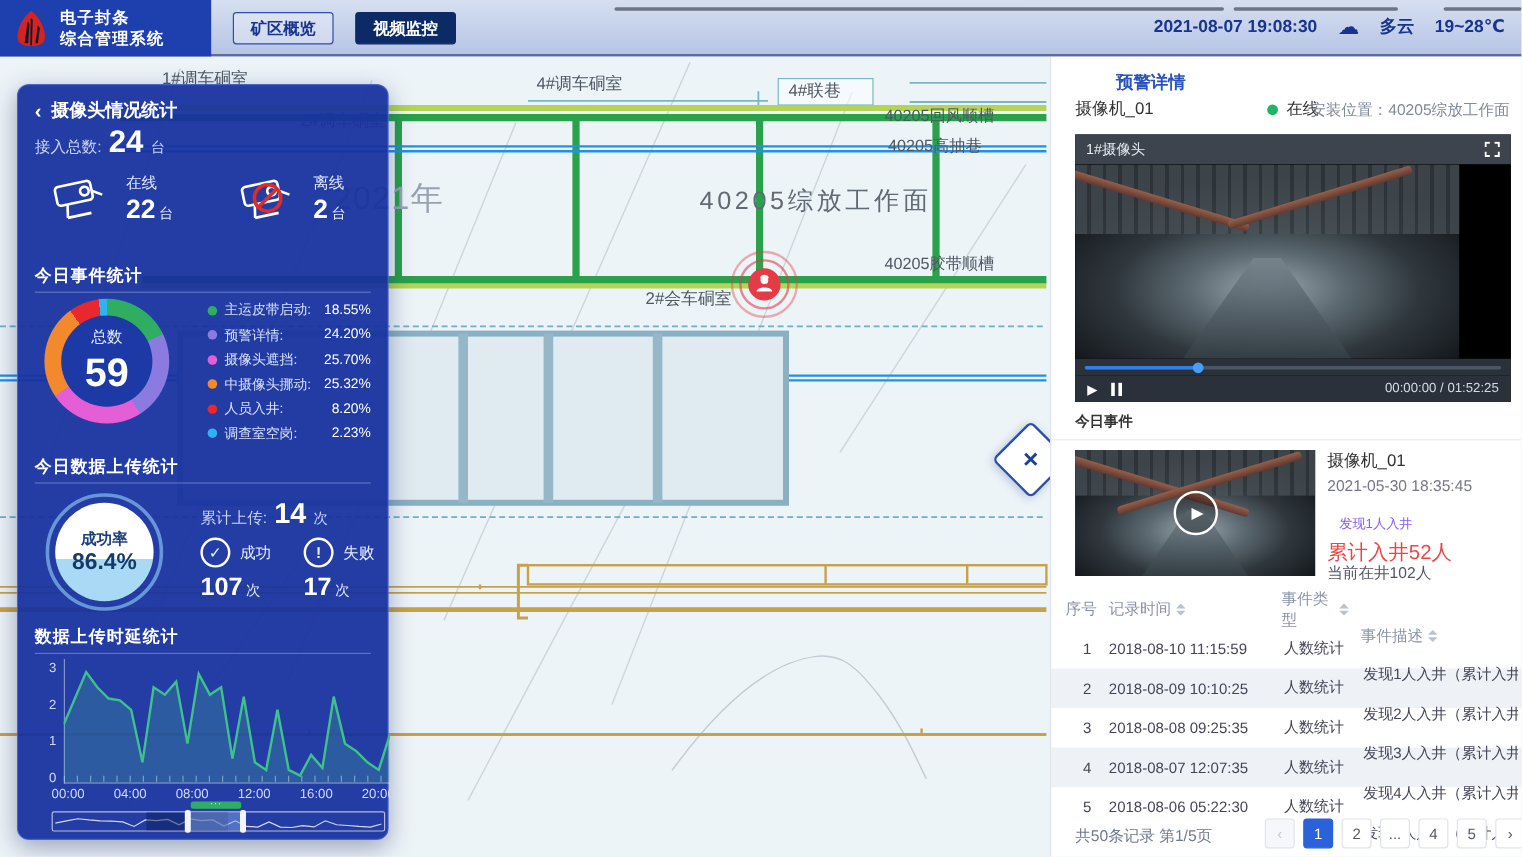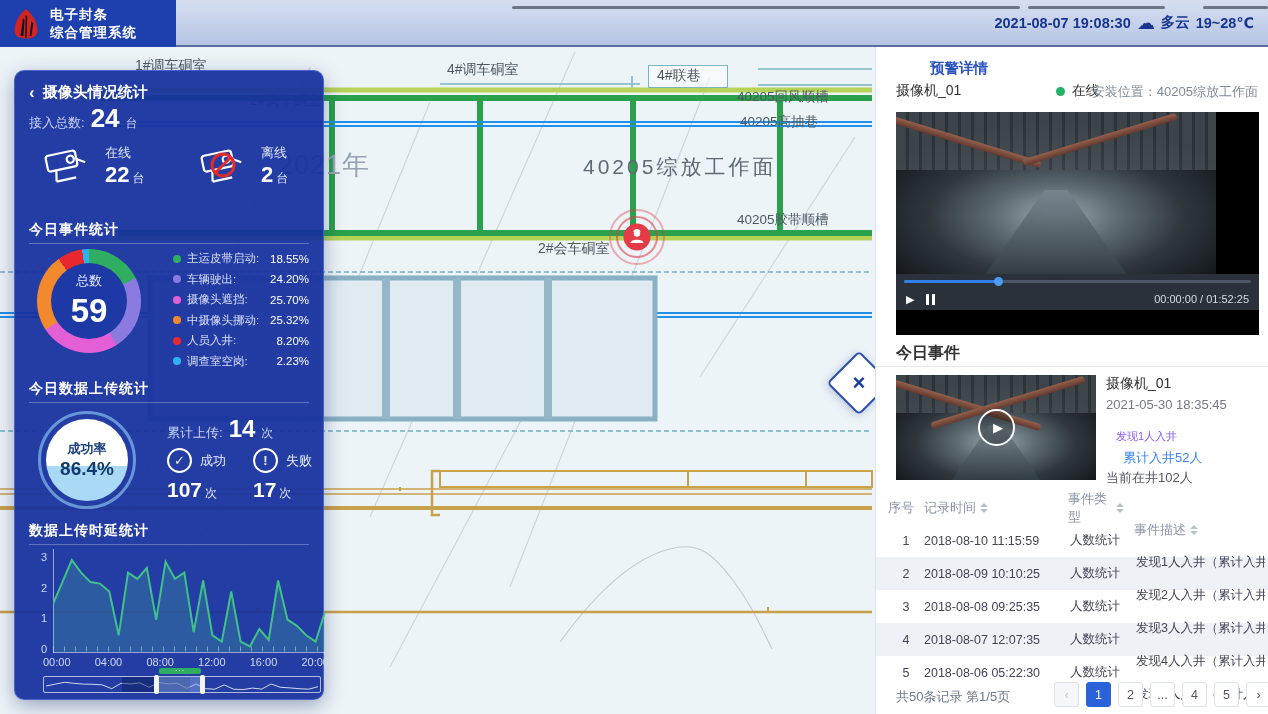--- a/index.html
+++ b/index.html
@@ -8,21 +8,21 @@
 
   
   .header{position:absolute;top:0;left:0;width:1268px;height:47px;
     background:linear-gradient(#d6dff1,#b7c5e5);border-bottom:2px solid #5b6c9e;z-index:40;}
   .brand{position:absolute;left:0;top:0;width:176px;height:47px;background:#1e3fae;display:flex;align-items:center;padding-left:10px;}
   .brand-titles{color:#fff;font-weight:bold;margin-left:8px;line-height:1.3;font-size:13.5px;letter-spacing:1px;}
   .nav{position:absolute;left:194px;top:10px;display:flex;gap:18px;}
   .nav-btn{min-width:84px;height:27px;border:1px solid #2a4fae;border-radius:3px;color:#17348f;
     background:rgba(255,255,255,.28);font-size:13.5px;font-weight:bold;display:flex;align-items:center;justify-content:center;padding:0 12px;cursor:pointer;}
   .nav-btn.active{background:#0c2a66;color:#fff;border-color:#0c2a66;}
-  .header-right{position:absolute;right:14px;top:0;height:45px;display:flex;align-items:center;gap:6px;color:#17348f;font-size:14.5px;font-weight:bold;}
+  .header-right{position:absolute;right:14px;top:0;height:45px;display:flex;align-items:center;gap:17px;color:#17348f;font-size:14.5px;font-weight:bold;}
   .cloud{font-size:18px;font-weight:normal;color:#17348f;}
   .hdash{position:absolute;top:6px;height:3px;background:#6b7585;border-radius:2px;}
 
   
   .map{position:absolute;top:47px;left:0;width:1268px;height:667px;background:#edf4f8;}
   .map svg.layer{position:absolute;left:0;top:0;}
   .mlabel{position:absolute;color:#4d5862;white-space:nowrap;font-size:14px;}
   .mlabel.small{font-size:13.5px;}
   .mlabel.big{font-size:21px;color:#5f6a73;letter-spacing:3px;}
   .mlabel.year{font-size:27px;color:#97a2b4;letter-spacing:1px;}
@@ -104,30 +104,30 @@
   .pipe.l{left:-12px;top:26px;transform:rotate(17deg);}
   .pipe.r{right:36px;top:24px;transform:rotate(-17deg);}
   .prog-row{position:relative;height:14px;background:#2b313a;}
   .prog-track{position:absolute;left:8px;right:8px;top:6px;height:3px;background:#4d5666;border-radius:2px;}
   .prog-fill{position:absolute;left:0;top:0;height:3px;background:#2f7fe8;border-radius:2px;}
   .prog-dot{position:absolute;top:-3px;width:9px;height:9px;border-radius:50%;background:#4a9df5;}
   .ctrl-row{height:22px;background:#2b313a;display:flex;align-items:center;padding:0 10px;gap:12px;}
   .ctrl-btn{color:#fff;font-size:11px;cursor:pointer;display:flex;align-items:center;}
   .pause-bars{width:9px;height:11px;border-left:3px solid #fff;border-right:3px solid #fff;}
   .vtime{margin-left:auto;color:#d5dbe6;font-size:11px;}
-  .te-title{left:20px;top:296px;font-size:16px;font-weight:bold;color:#333;}
+  .te-title{left:20px;top:296px;font-size:12px;font-weight:bold;color:#333;}
   .te-line{left:0;top:319px;width:393px;height:1px;background:#ececec;}
   .thumb{left:20px;top:328px;width:200px;height:105px;background:#0d1013;overflow:hidden;cursor:pointer;}
   .thumb .scene{width:200px;}
   .play-ov{position:absolute;left:82px;top:34px;width:37px;height:37px;border:2px solid #fff;border-radius:50%;
     background:rgba(0,0,0,.25);display:flex;align-items:center;justify-content:center;color:#fff;font-size:13px;padding-left:3px;}
   .ev-name{left:230px;top:328px;font-size:14px;color:#333;}
   .ev-time{left:230px;top:350px;font-size:13px;color:#778;}
   .ev-l0{left:240px;top:382px;font-size:11px;color:#8b5cf6;}
-  .ev-l1{left:230px;top:402px;font-size:13px;color:#3b82f6;margin-left:17px;}
+  .ev-l1{left:230px;top:402px;font-size:17px;color:#ef4444;}
   .ev-l2{left:230px;top:422px;font-size:13px;color:#556;}
   .thead{left:12px;top:448px;width:371px;height:26px;display:flex;align-items:center;font-size:13px;color:#8a93a6;}
   .thead .h{display:flex;align-items:center;gap:4px;}
   .tbody{left:0px;top:477px;width:393px;}
   .trow{display:flex;align-items:center;height:33px;font-size:12.5px;color:#445;padding-left:12px;cursor:pointer;}
   .trow.alt{background:#eef1f6;}
   .c0{width:36px;text-align:center;flex:none;}
   .c1{width:146px;flex:none;}
   .c2{width:66px;flex:none;}
   .c3{flex:1;white-space:nowrap;overflow:hidden;margin-right:4px;margin-top:43px;}
@@ -244,20 +244,24 @@
       <path d="M16,2 C23,7.5 27.5,16 27.5,24 C27.5,29 22.5,31.5 16,31.5 C9.5,31.5 4.5,29 4.5,24 C4.5,16 9,7.5 16,2 Z" fill="#d42421"></path>
       <path d="M10.5,29 L13,11 L14.6,13 L13.5,29 Z" fill="#151526"></path>
       <path d="M15.2,31 L15.6,8 L17.3,9.5 L16.6,31 Z" fill="#151526"></path>
       <path d="M19.5,29 L21.5,14 L23.2,16.5 L21.5,29 Z" fill="#151526"></path>
     </svg>
     <div class="brand-titles">
       <div>电子封条</div>
       <div>综合管理系统</div>
     </div>
   </div>
+  <div class="nav">
+    <div class="nav-btn">矿区概览</div>
+    <div class="nav-btn active">视频监控</div>
+  </div>
   <div class="hdash" style="left:512px;width:508px"></div>
   <div class="hdash" style="left:1028px;width:137px"></div>
   <div class="hdash" style="left:1203px;width:65px"></div>
   <div class="header-right">
     <span>2021-08-07  19:08:30</span>
     <span class="cloud">☁</span>
     <span>多云</span>
     <span>19~28℃</span>
   </div>
 </div>
@@ -316,21 +320,21 @@
     </div>
   </div>
   <div class="legend">
       <div class="lg-row">
         <span class="lg-dot" style="background:#2fae62"></span>
         <span class="lg-label">主运皮带启动:</span>
         <span class="lg-val">18.55%</span>
       </div>
       <div class="lg-row">
         <span class="lg-dot" style="background:#8b7ae0"></span>
-        <span class="lg-label">车辆驶出:</span>
+        <span class="lg-label">预警详情:</span>
         <span class="lg-val">24.20%</span>
       </div>
       <div class="lg-row">
         <span class="lg-dot" style="background:#e45fd5"></span>
         <span class="lg-label">摄像头遮挡:</span>
         <span class="lg-val">25.70%</span>
       </div>
       <div class="lg-row">
         <span class="lg-dot" style="background:#f28a2d"></span>
         <span class="lg-label">中摄像头挪动:</span>
@@ -420,20 +424,28 @@
   <div class="rp rp-title">预警详情</div>
 
   <div class="rp cam-name">摄像机_01</div>
   <div class="rp cam-status">
     <span class="dot-g"></span>
     <span>在线</span>
   </div>
   <div class="rp cam-loc">安装位置：40205综放工作面</div>
 
   <div class="rp player">
+    <div class="pt-bar">
+      <span>1#摄像头</span>
+      <span class="fs-ic">
+        <svg width="13" height="13" viewBox="0 0 13 13" fill="none" stroke="#fff" stroke-width="1.6">
+          <path d="M1,4.5 V1 H4.5 M8.5,1 H12 V4.5 M12,8.5 V12 H8.5 M4.5,12 H1 V8.5"></path>
+        </svg>
+      </span>
+    </div>
     <div class="vbody">
       <div class="scene">
         <div class="ceil"></div>
         <div class="pipe l"></div>
         <div class="pipe r"></div>
         <div class="floor"></div>
       </div>
     </div>
     <div class="prog-row">
       <div class="prog-track">

